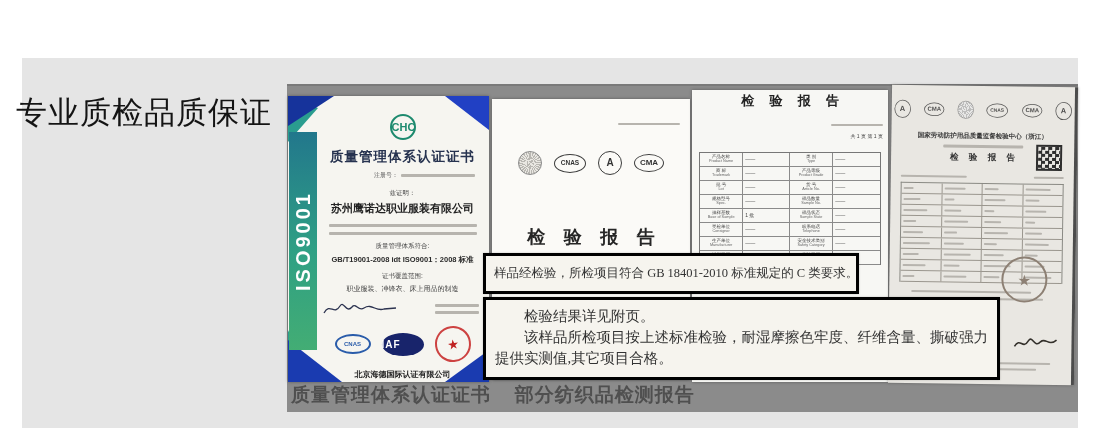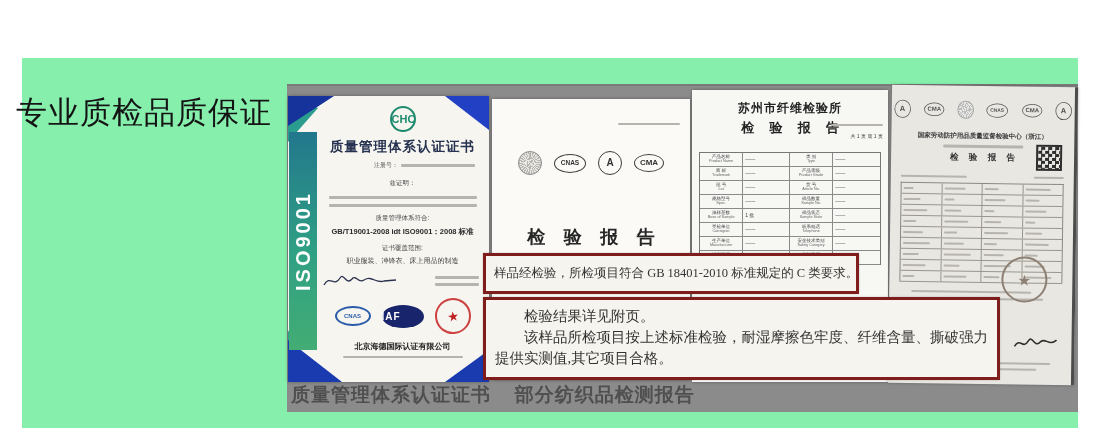--- a/index.html
+++ b/index.html
@@ -5,21 +5,21 @@
   * { margin:0; padding:0; box-sizing:border-box; }
   html,body { width:1100px; height:436px; background:#ffffff; font-family:"Liberation Sans", sans-serif; }
   .page { position:relative; width:1100px; height:436px; overflow:hidden; background:#fff; }
 
   
   .banner { position:absolute; left:22px; top:24px; width:1056px; height:34px;
             background:#222222; color:#f5f5f5; text-align:center; line-height:34px;
             font-size:24px; letter-spacing:2px; }
 
   
-  .content { position:absolute; left:22px; top:58px; width:1056px; height:370px; background:#86efac; }
+  .content { position:absolute; left:22px; top:58px; width:1056px; height:370px; background:#e5e5e5; }
 
   .heading { position:absolute; left:-6px; top:34px; font-size:31px; color:#141414;
              letter-spacing:1px; font-weight:500; }
   .desc { position:absolute; left:6px; top:111px; width:238px; font-size:21px; line-height:30px;
           color:#e60012; letter-spacing:1px; }
 
   
   .photo { position:absolute; left:265px; top:26px; width:791px; height:328px;
            background:#8b8b8b; border-top:2px solid #7a7a7a; }
 
@@ -33,21 +33,21 @@
   .tr-b { right:0; top:0; width:44px; height:34px; background:#2140c4; clip-path:polygon(0 0,100% 0,100% 100%); }
   .bl-b { left:0; bottom:0; width:54px; height:42px; background:#1a3bb0; clip-path:polygon(0 0,100% 100%,0 100%); }
   .bl-t { left:0; bottom:0; width:24px; height:52px; background:#2a9d8f; clip-path:polygon(0 0,100% 100%,0 100%); }
   .br-b { right:0; bottom:0; width:44px; height:32px; background:#1a3bb0; clip-path:polygon(100% 0,100% 100%,0 100%); }
   .band { position:absolute; left:1px; top:36px; width:28px; height:218px;
           background:linear-gradient(180deg,#22778c 0%,#2fa084 55%,#43ad74 100%);
           display:flex; align-items:center; justify-content:center; }
   .band span { writing-mode:vertical-rl; transform:rotate(180deg); color:#fff; font-weight:bold;
                font-size:20px; letter-spacing:3px; font-family:"Liberation Sans",sans-serif; }
   .c1 { position:absolute; left:32px; right:4px; top:10px; text-align:center; color:#333; }
-  .chc { width:26px; height:26px; border:2px solid #1d8a6e; border-radius:50%; margin:0 auto;
+  .chc { width:26px; height:26px; border:2px solid #1d8a6e; border-radius:50%; margin:8px auto;
          color:#1d8a6e; font-weight:bold; font-size:11px; line-height:22px; }
   .c1-title { margin-top:6px; font-size:13.5px; font-weight:bold; color:#26324f; letter-spacing:1px; white-space:nowrap; }
   .microrow { display:flex; justify-content:flex-end; align-items:center; gap:3px; margin:5px 10px 0 0; }
   .microlabel { font-size:6px; color:#555; }
   .mb { height:3px; background:#b7b4ae; border-radius:1px; }
   .c1-certify { margin-top:9px; font-size:6.5px; color:#444; }
   .c1-company { margin-top:3px; font-size:11px; font-weight:bold; color:#222; white-space:nowrap; }
   .c1-bars { margin-top:8px; display:flex; flex-direction:column; align-items:center; gap:5px; }
   .c1-lab { margin-top:7px; font-size:6.5px; color:#4a4a4a; }
   .c1-std { margin-top:4px; font-size:7.5px; font-weight:bold; color:#2b2b2b; white-space:nowrap; }
@@ -113,21 +113,21 @@
   .t4 { margin:5px 10px 0 10px; border:1px solid #8a8a84; border-bottom:none; }
   .t4row { display:flex; border-bottom:1px solid #9a968e; height:11px; }
   .t4c { flex:1; border-right:1px solid #9a968e; display:flex; align-items:center; padding:0 2px; }
   .t4c:last-child { border-right:none; }
   .d4-par { margin:8px 14px 0 22px; display:flex; flex-direction:column; gap:5px; }
   .seal-d4 { position:absolute; left:112px; top:170px; width:46px; height:46px; border-radius:50%;
              border:2px solid #8d8074; color:#8d8074; text-align:center; line-height:44px; font-size:15px; }
   .sig4 { position:absolute; left:124px; top:246px; }
 
   
-  .stampbox { position:absolute; border:3px solid #7f1d1d; background:#f6f4ee;
+  .stampbox { position:absolute; border:3px solid #000000; background:#f6f4ee;
               font-family:"Liberation Serif",serif; color:#333; box-shadow:0 0 2px rgba(0,0,0,.2); }
   .box1 { left:196px; top:167px; width:376px; height:41px; font-size:12.5px;
           display:flex; align-items:center; padding:0 8px; white-space:nowrap; }
   .box2 { left:196px; top:211px; width:517px; height:83px; font-size:14.5px; line-height:21px;
           padding:6px 9px 0 9px; }
   .box2 p { text-indent:2em; }
 
   
   .captions { position:absolute; left:4px; bottom:4px; font-family:"Liberation Serif",serif;
               font-weight:bold; font-size:19px; color:#4f4f4f; letter-spacing:1px; }
@@ -158,20 +158,21 @@
           <span>ISO9001</span>
         </div>
         <div class="c1">
           <div class="chc">CHC</div>
           <div class="c1-title">质量管理体系认证证书</div>
           <div class="microrow">
             <span class="microlabel">注册号：</span>
             <span class="mb" style="width:74px"></span>
           </div>
           <div class="c1-certify">兹证明：</div>
+          <div class="c1-company">苏州鹰诺达职业服装有限公司</div>
           <div class="c1-bars">
             <span class="mb" style="width:148px"></span>
             <span class="mb" style="width:148px"></span>
           </div>
           <div class="c1-lab">质量管理体系符合:</div>
           <div class="c1-std">GB/T19001-2008 idt ISO9001：2008 标准</div>
           <div class="c1-lab">证书覆盖范围:</div>
           <div class="c1-scope">职业服装、冲锋衣、床上用品的制造</div>
           <div class="sigrow">
             <svg class="sig-svg" width="78" height="18" viewBox="0 0 78 18">
@@ -202,21 +203,20 @@
           <div class="seal-gray"></div>
           <div class="cnas-g">CNAS</div>
           <div class="cal">A</div>
           <div class="cma">CMA</div>
         </div>
         <div class="d2-title">检 验 报 告</div>
         <div class="d2-sub">TEST REPORT</div>
       </div>
 
       <div class="paper doc3">
-        <div class="d3-org">苏州市纤维检验所</div>
         <div class="d3-title">检 验 报 告</div>
         <div class="d3-meta">
           <span class="mb" style="width:52px;height:2px;display:inline-block"></span>
           <div class="d3-page">共 1 页 第 1 页</div>
         </div>
         <div class="t3">
             <div class="t3row">
               <div class="t3c lbl">
                 <div>产品名称</div>
                 <div class="en">Product Name</div>

